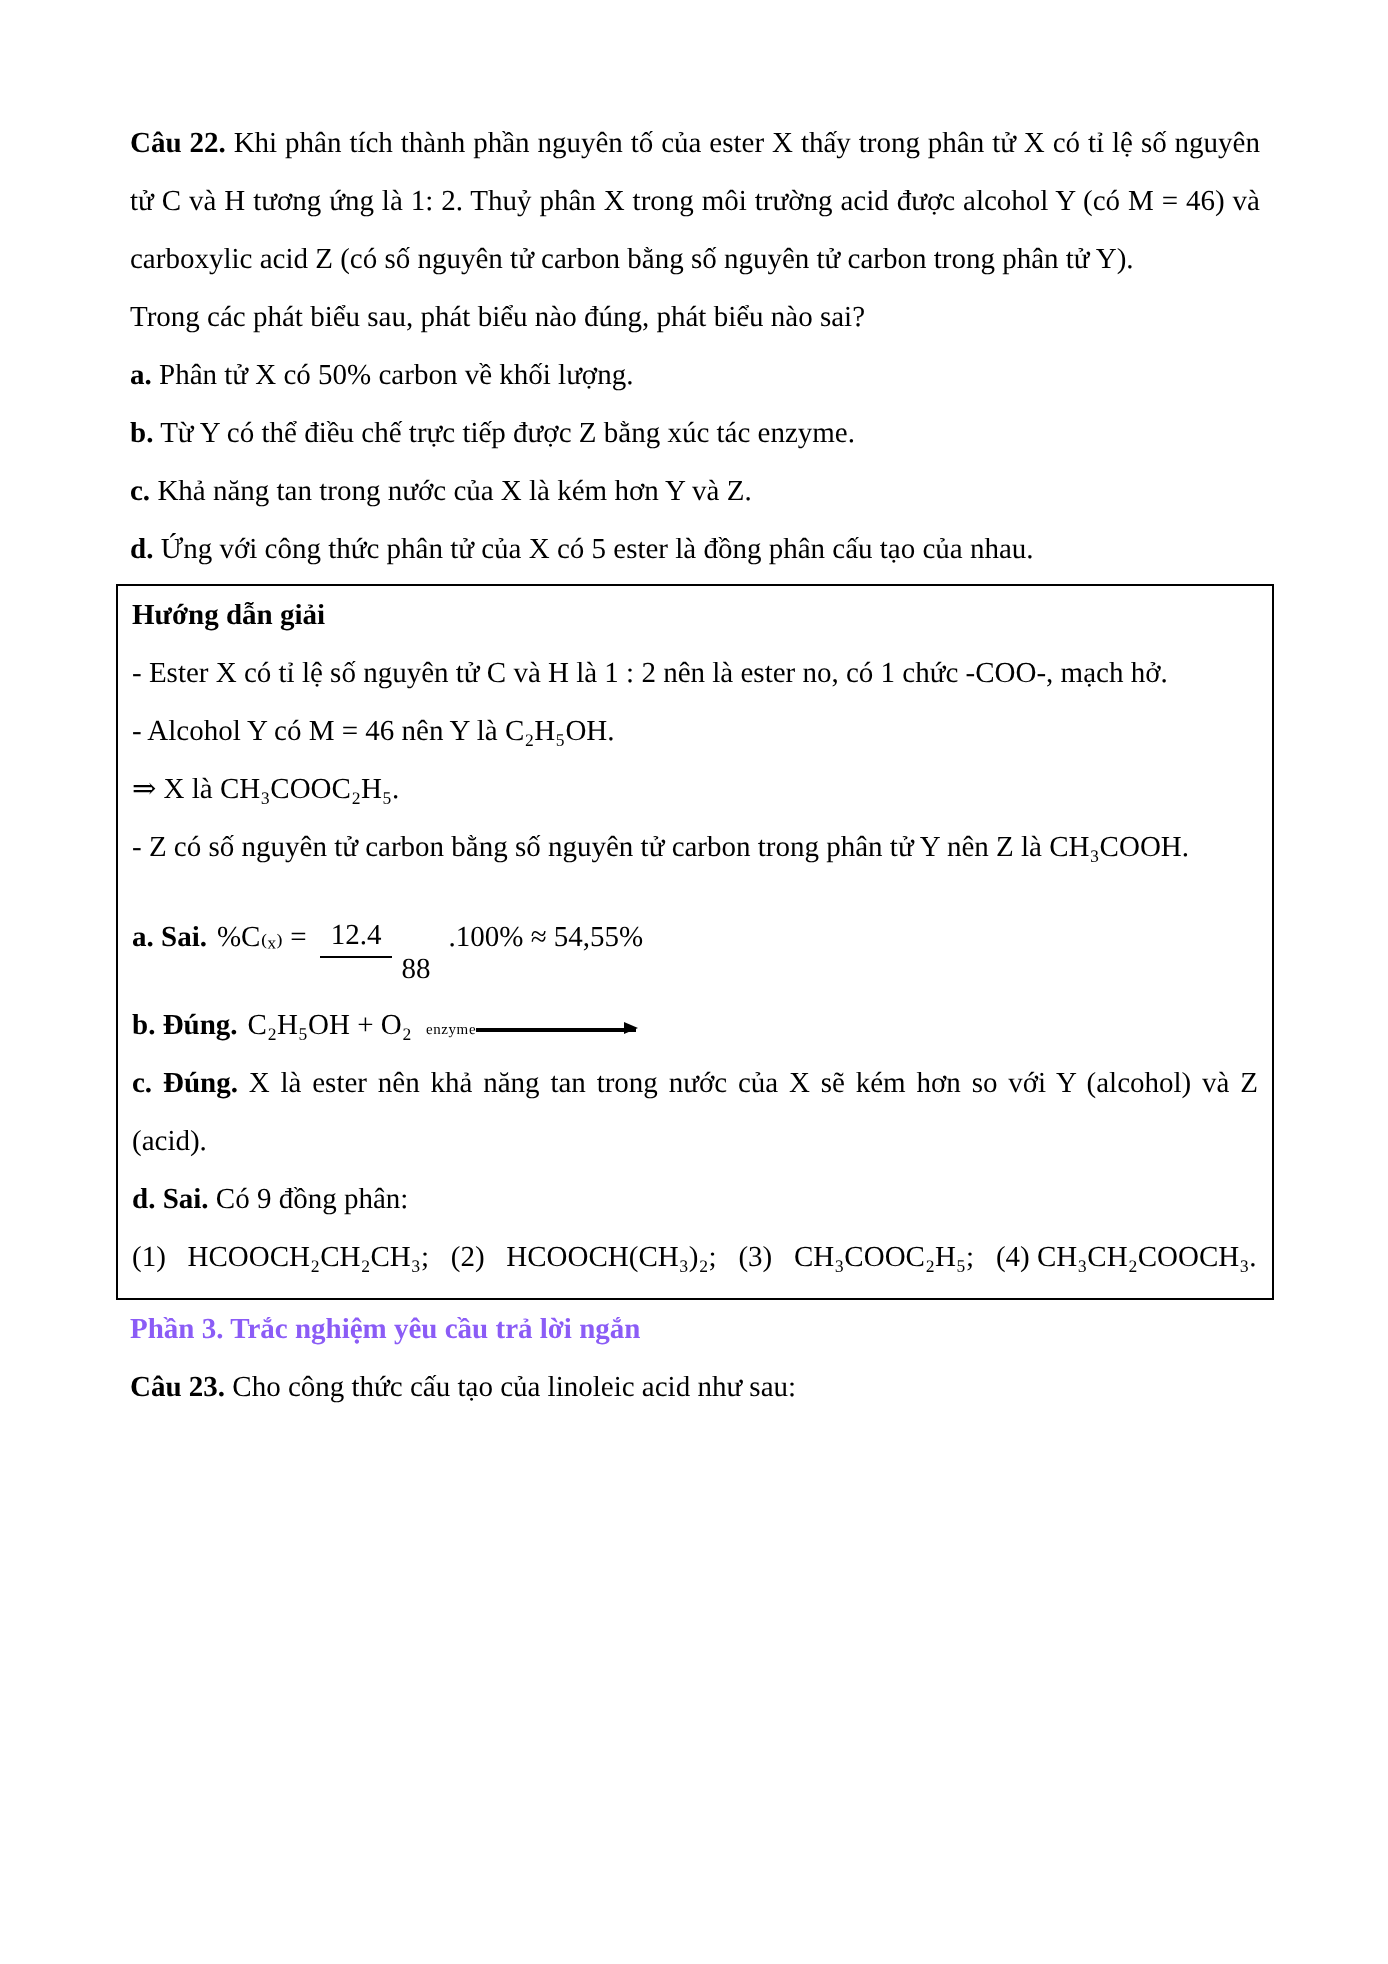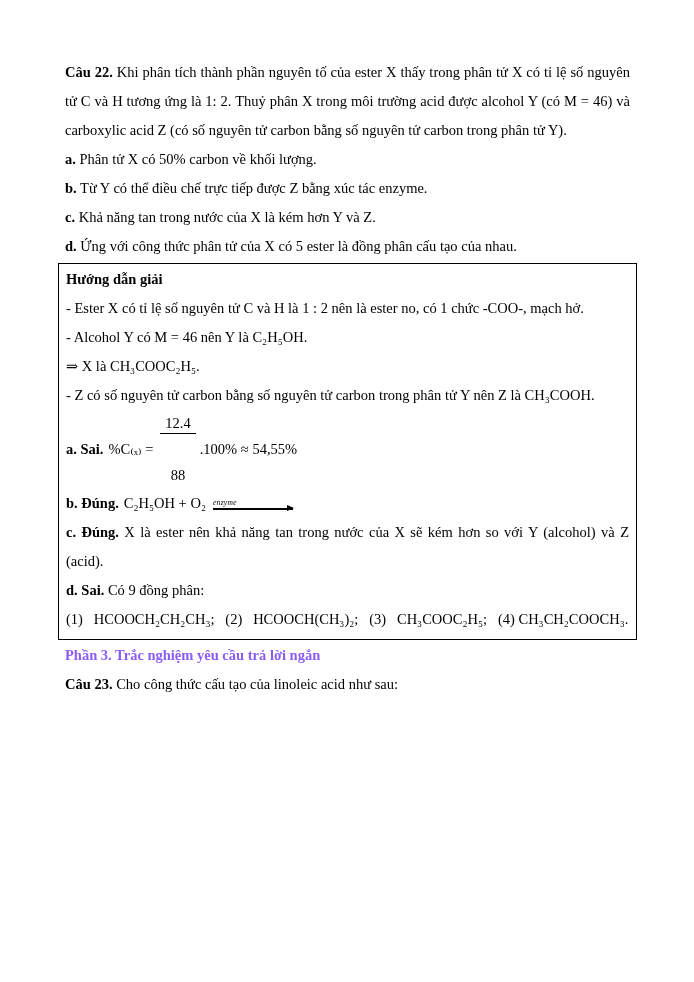--- a/index.html
+++ b/index.html
@@ -34,21 +34,21 @@
   .math-line {
     display: flex;
     align-items: center;
     padding: 5px 0;
     line-height: normal;
   }
   .math-line > b { margin-right: 5px; }
   .math-line > span { margin-right: 4px; }
   .fraction {
     display: inline-flex;
-    flex-direction: column;
+    flex-direction: row;
     align-items: center;
     text-align: center;
     margin: 0 3px;
   }
   .fraction .num {
     display: block;
     padding: 0 5px 1px 5px;
     border-bottom: 1px solid #000;
     line-height: 17px;
   }
@@ -61,24 +61,23 @@
 
   
   .rx-line {
     display: flex;
     align-items: center;
     line-height: 29px;
   }
   .rx-line > b { margin-right: 5px; }
   .rx-arrow {
     display: inline-flex;
-    flex-direction: column;
+    align-items: center;
     margin: 0 7px;
     transform: translateY(1px);
-    font-style: italic;
   }
   .rx-arrow .lbl {
     font-size: 7.5px;
     line-height: 8px;
     letter-spacing: 0.3px;
   }
   .rx-arrow .shaft {
     position: relative;
     width: 80px;
     height: 1.2px;
@@ -104,20 +103,21 @@
     margin-top: 1px;
   }
 </style>
 </head>
 <body>
 
 <div class="page">
 
   <p><b>Câu 22.</b><span> Khi phân tích thành phần nguyên tố của ester X thấy trong phân tử X có tỉ lệ số nguyên tử C và H tương ứng là 1: 2. Thuỷ phân X trong môi trường acid được alcohol Y (có M = 46)  và carboxylic acid Z (có số nguyên tử carbon bằng số nguyên tử carbon trong phân tử Y).</span></p>
 
+  <p>Trong các phát biểu sau, phát biểu nào đúng, phát biểu nào sai?</p>
 
   <p><b>a.</b><span> Phân tử X có 50% carbon về khối lượng.</span></p>
   <p><b>b.</b><span> Từ Y có thể điều chế trực tiếp được Z bằng xúc tác enzyme.</span></p>
   <p><b>c.</b><span> Khả năng tan trong nước của X là kém hơn Y và Z.</span></p>
   <p><b>d.</b><span> Ứng với công thức phân tử của X có 5 ester là đồng phân cấu tạo của nhau.</span></p>
 
   <div class="solution-box">
     <p class="bold-line">Hướng dẫn giải</p>
 
     <p>- Ester X có tỉ lệ số nguyên tử C và H là 1 : 2 nên là ester no, có 1 chức -COO-, mạch hở.</p>

